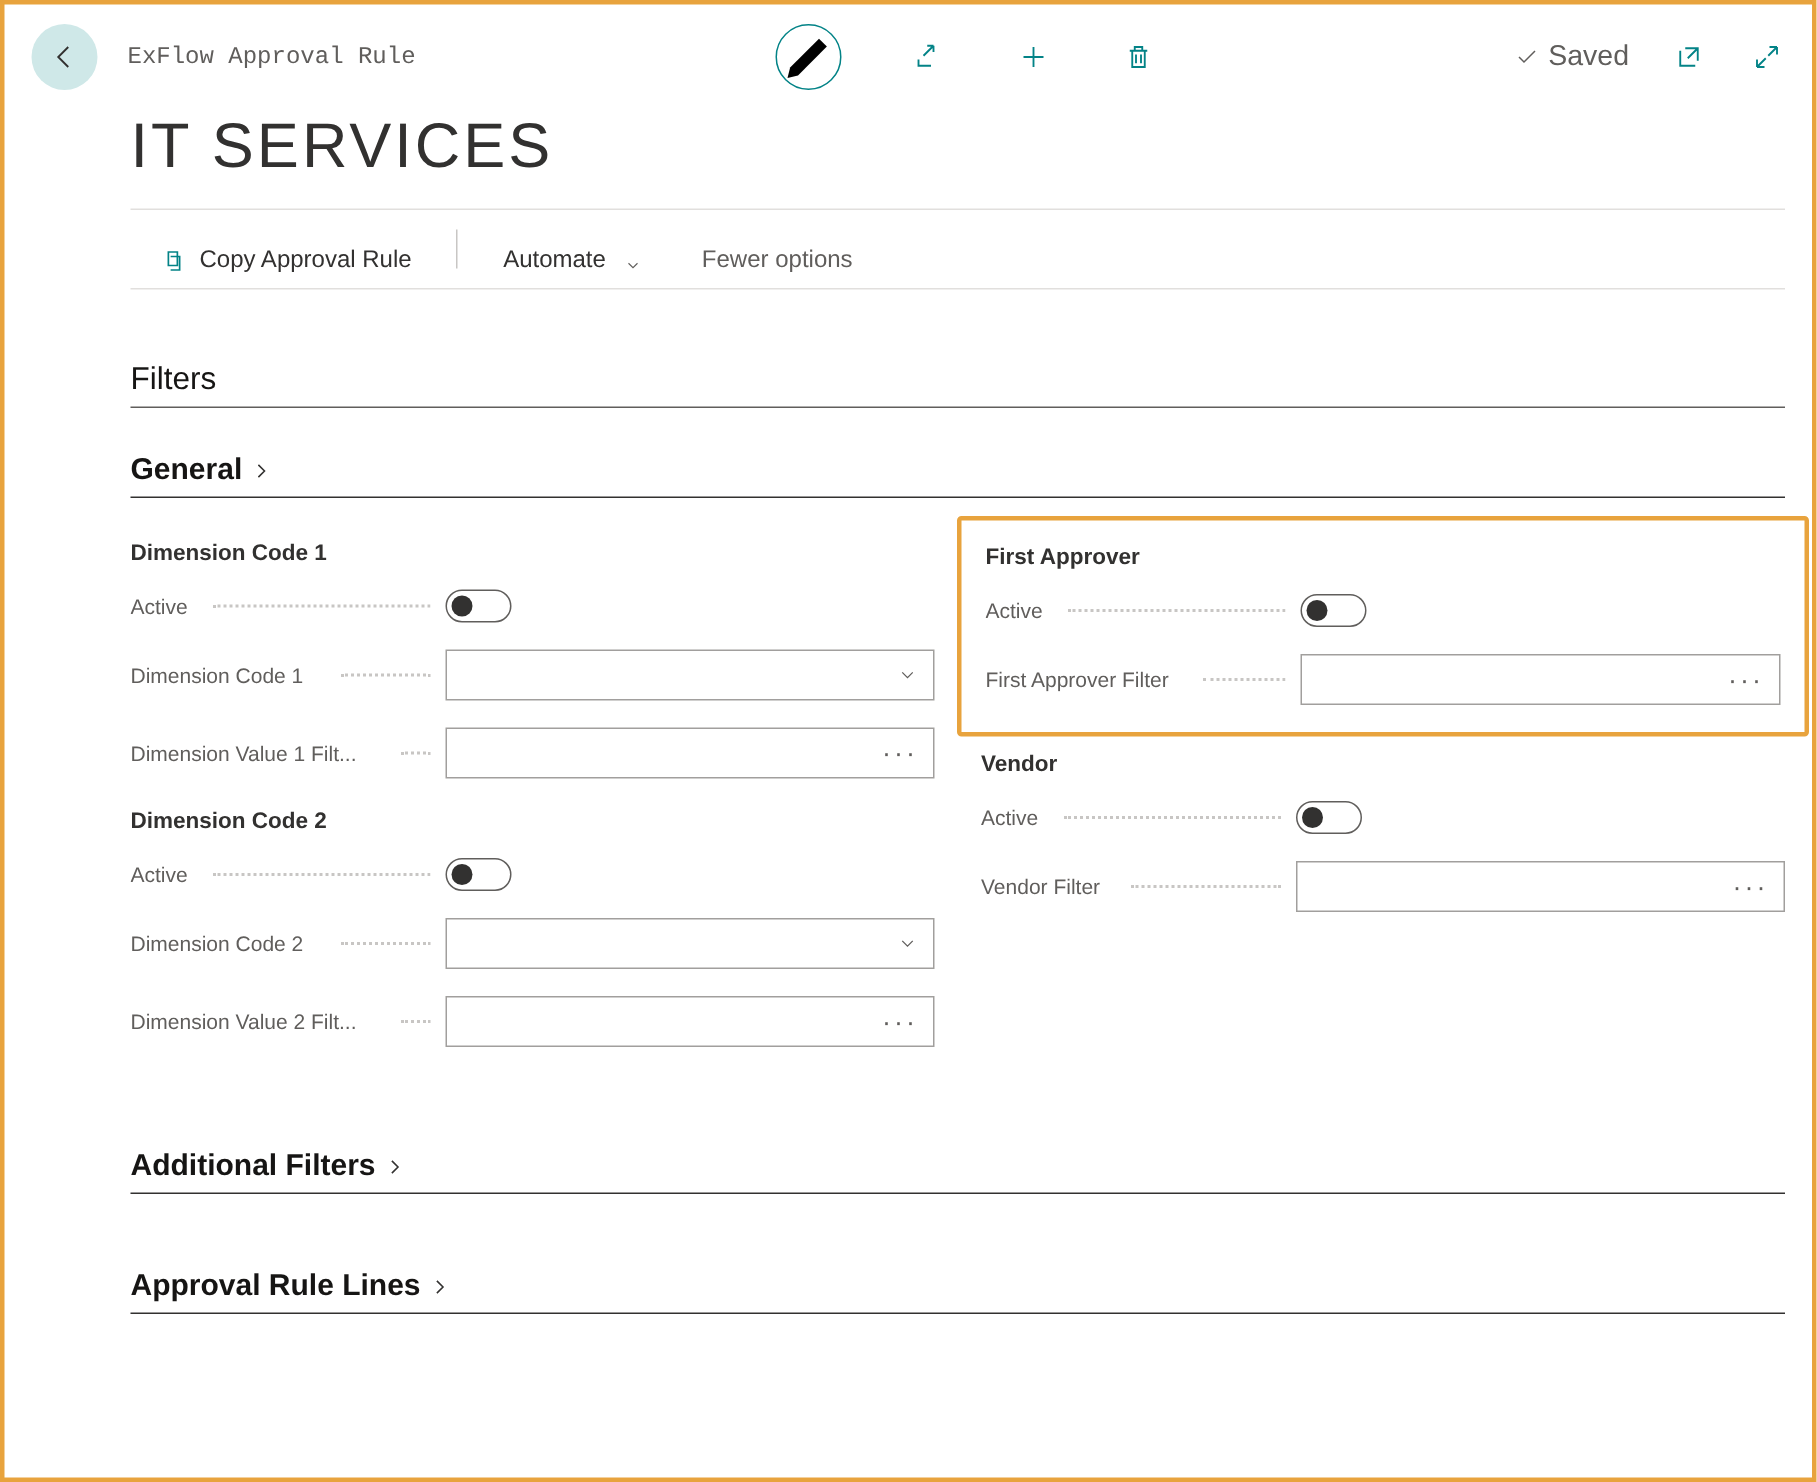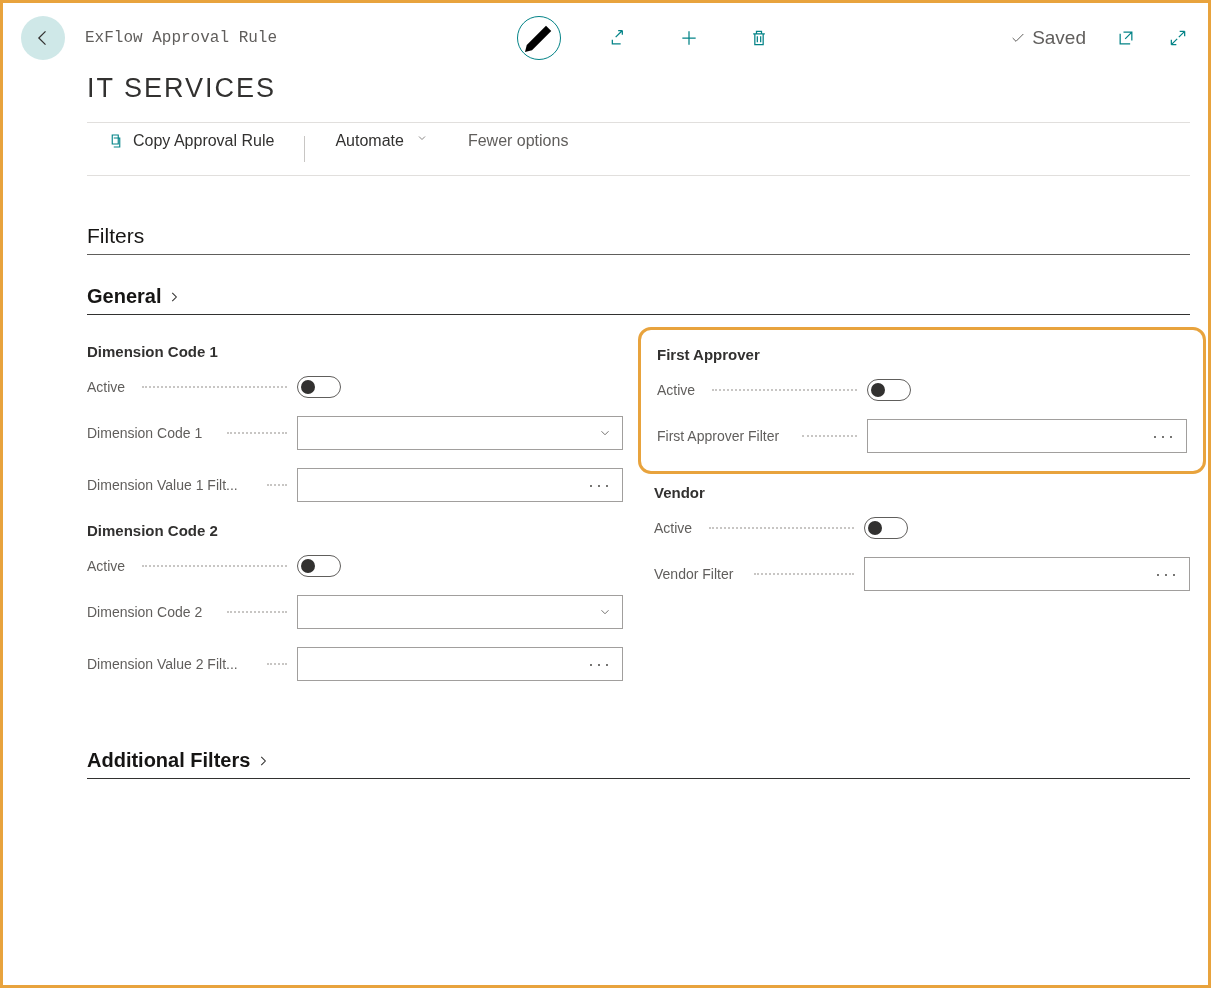--- a/index.html
+++ b/index.html
@@ -67,41 +67,41 @@
     align-items:center;
     gap: 28px;
   }
   .saved {
     display:flex;align-items:center;gap:6px;
     color:#605e5c;font-size:19px;
   }
   .saved svg { width:16px;height:16px;stroke:#605e5c;fill:none;stroke-width:1.5;}
   
   .title {
-    font-size: 27px;
+    font-size: 42px;
     font-weight: 300;
     padding: 0 0 18px 66px;
     letter-spacing: 2px;
     color: #323130;
   }
   
   .content {
     padding: 0 0 0 66px;
   }
   
   .toolbar {
     display:flex;
     align-items:center;
     height: 54px;
     border-top:1px solid #e1dfdd;
     border-bottom:1px solid #e1dfdd;
     gap: 0;
   }
   .tool-item {
-    display:flex;align-items:flex-start;gap:8px;
+    display:flex;align-items:flex-end;gap:8px;
     padding: 0 20px;
     height:34px;
     font-size:16px;color:#323130;
   }
   .tool-item.copy svg { width:18px;height:18px;stroke:#038387;fill:none;stroke-width:1.5;}
   .tool-sep {
     width:1px;height:26px;background:#c8c6c4;margin:0 10px;
   }
   .tool-item .chev {width:12px;height:12px;stroke:#605e5c;fill:none;stroke-width:1.5;margin-left:4px;}
   .fewer { color:#605e5c; }
@@ -158,21 +158,21 @@
   }
   .input {
     flex:1;height:34px;border:1px solid #a19f9d;background:#fff;
     display:flex;align-items:center;justify-content:flex-end;padding:0 10px;
   }
   .input .chev-down {width:14px;height:14px;stroke:#605e5c;fill:none;stroke-width:1.5;}
   .input .ellipsis {color:#605e5c;font-size:18px;letter-spacing:2px;line-height:1;}
   
   .highlight {
     border:3px solid #e8a33d;
-    border-radius:13px;
+    border-radius:3px;
     padding: 16px 16px 12px 16px;
     margin: -16px -16px 10px -16px;
   }
 </style>
 </head>
 <body>
 
 <div class="page">
 
   <div class="header">
@@ -361,14 +361,20 @@
       </div>
     </div>
 
     <div class="section-head collapsed" style="padding-top:50px">
       <span>Additional Filters</span>
       <svg viewBox="0 0 24 24">
           <path d="M9 5 L16 12 L9 19"></path>
         </svg>
     </div>
 
+    <div class="section-head collapsed" style="padding-top:50px">
+      <span>Approval Rule Lines</span>
+      <svg viewBox="0 0 24 24">
+          <path d="M9 5 L16 12 L9 19"></path>
+        </svg>
+    </div>
   </div>
 </div>
 
 </body></html>

